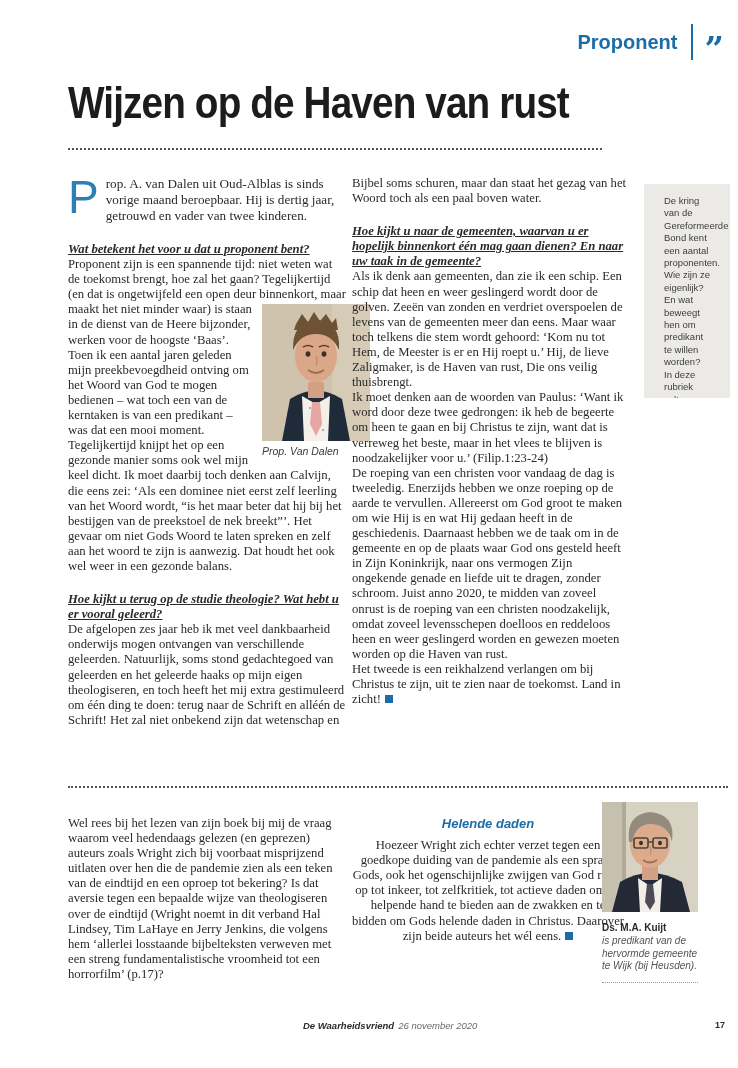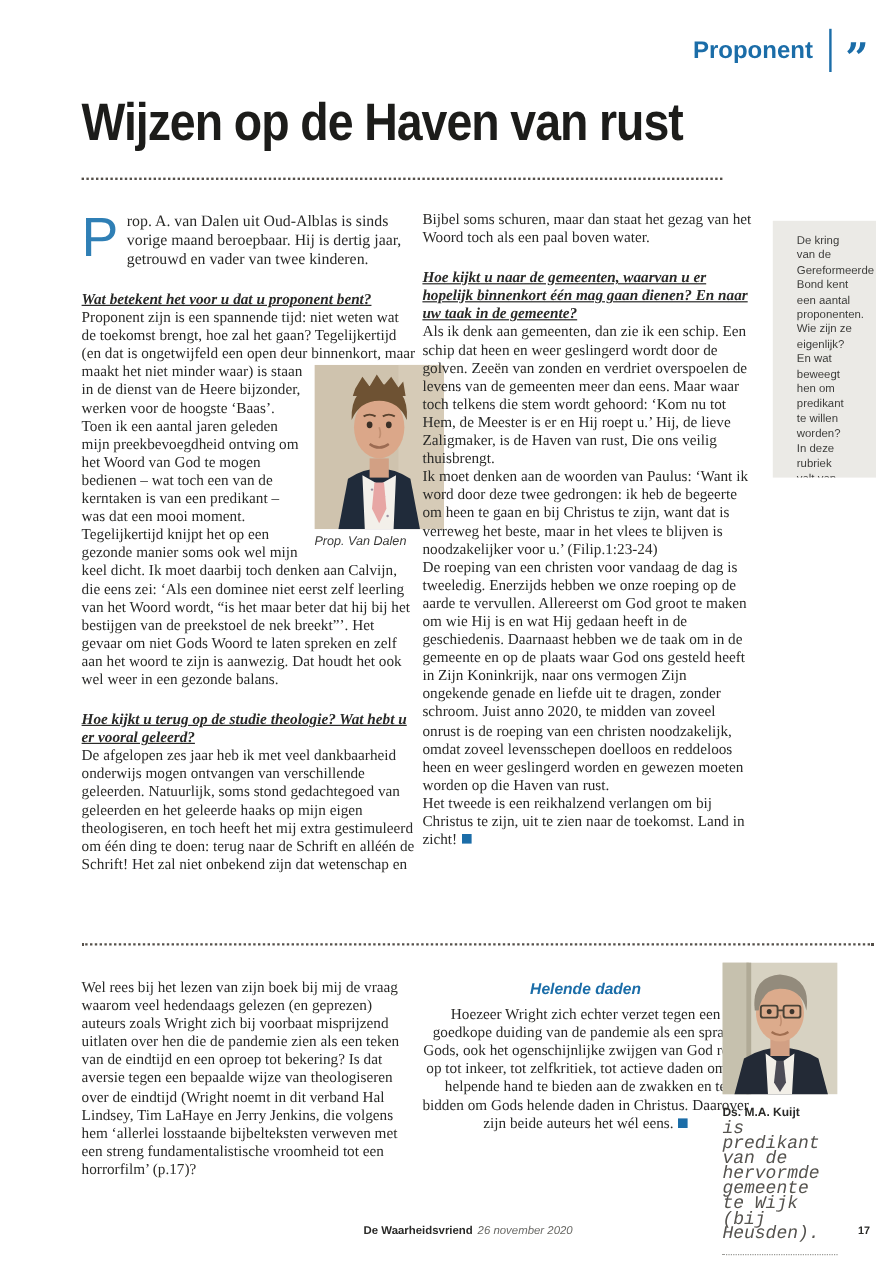--- a/index.html
+++ b/index.html
@@ -61,26 +61,26 @@
   .bcol2 { left:352px; width:272px;text-align:center; }
   .bcol3 { position:absolute; left:602px; top:802px; width:96px; }
 
   .sub-heading {
     font-family:"Liberation Sans", sans-serif; font-weight:700; font-style:italic;
     font-size:13px; color:#1b6da8; margin-bottom:7px;
   }
 
   .author-photo svg { display:block; width:96px; height:110px; }
   .author-name { font-family:"Liberation Sans", sans-serif; font-weight:700; font-size:10px; color:#2a2a28; margin-top:9px; line-height:13px; }
-  .author-caption { font-family:Liberation Mono, monospace; font-style:italic; font-size:15px; line-height:12.6px; color:#55534f; margin-top:1px; }
+  .author-caption { font-family:Liberation Sans, sans-serif; font-style:italic; font-size:10px; line-height:12.6px; color:#55534f; margin-top:1px; }
   .author-rule { border-top:1px dotted #9a9a96; margin-top:9px; width:96px; }
 
   
   .footer-left { position:absolute; left:303px; top:1020px; font-family:"Liberation Sans", sans-serif; font-size:9.5px; color:#2a2a28; }
-  .footer-mag { font-weight:700; }
+  .footer-mag { font-weight:700;font-style:italic; }
   .footer-date { font-style:italic; color:#6a6a66; margin-left:4px; font-weight:400; }
   .footer-page { position:absolute; right:13px; top:1020px; font-family:"Liberation Sans", sans-serif; font-weight:700; font-size:9px; color:#2a2a28; }
 </style>
 </head>
 <body>
 
 <div id="page">
 
   <div class="rubric-row">
     <span class="rubric-label">Proponent</span>

